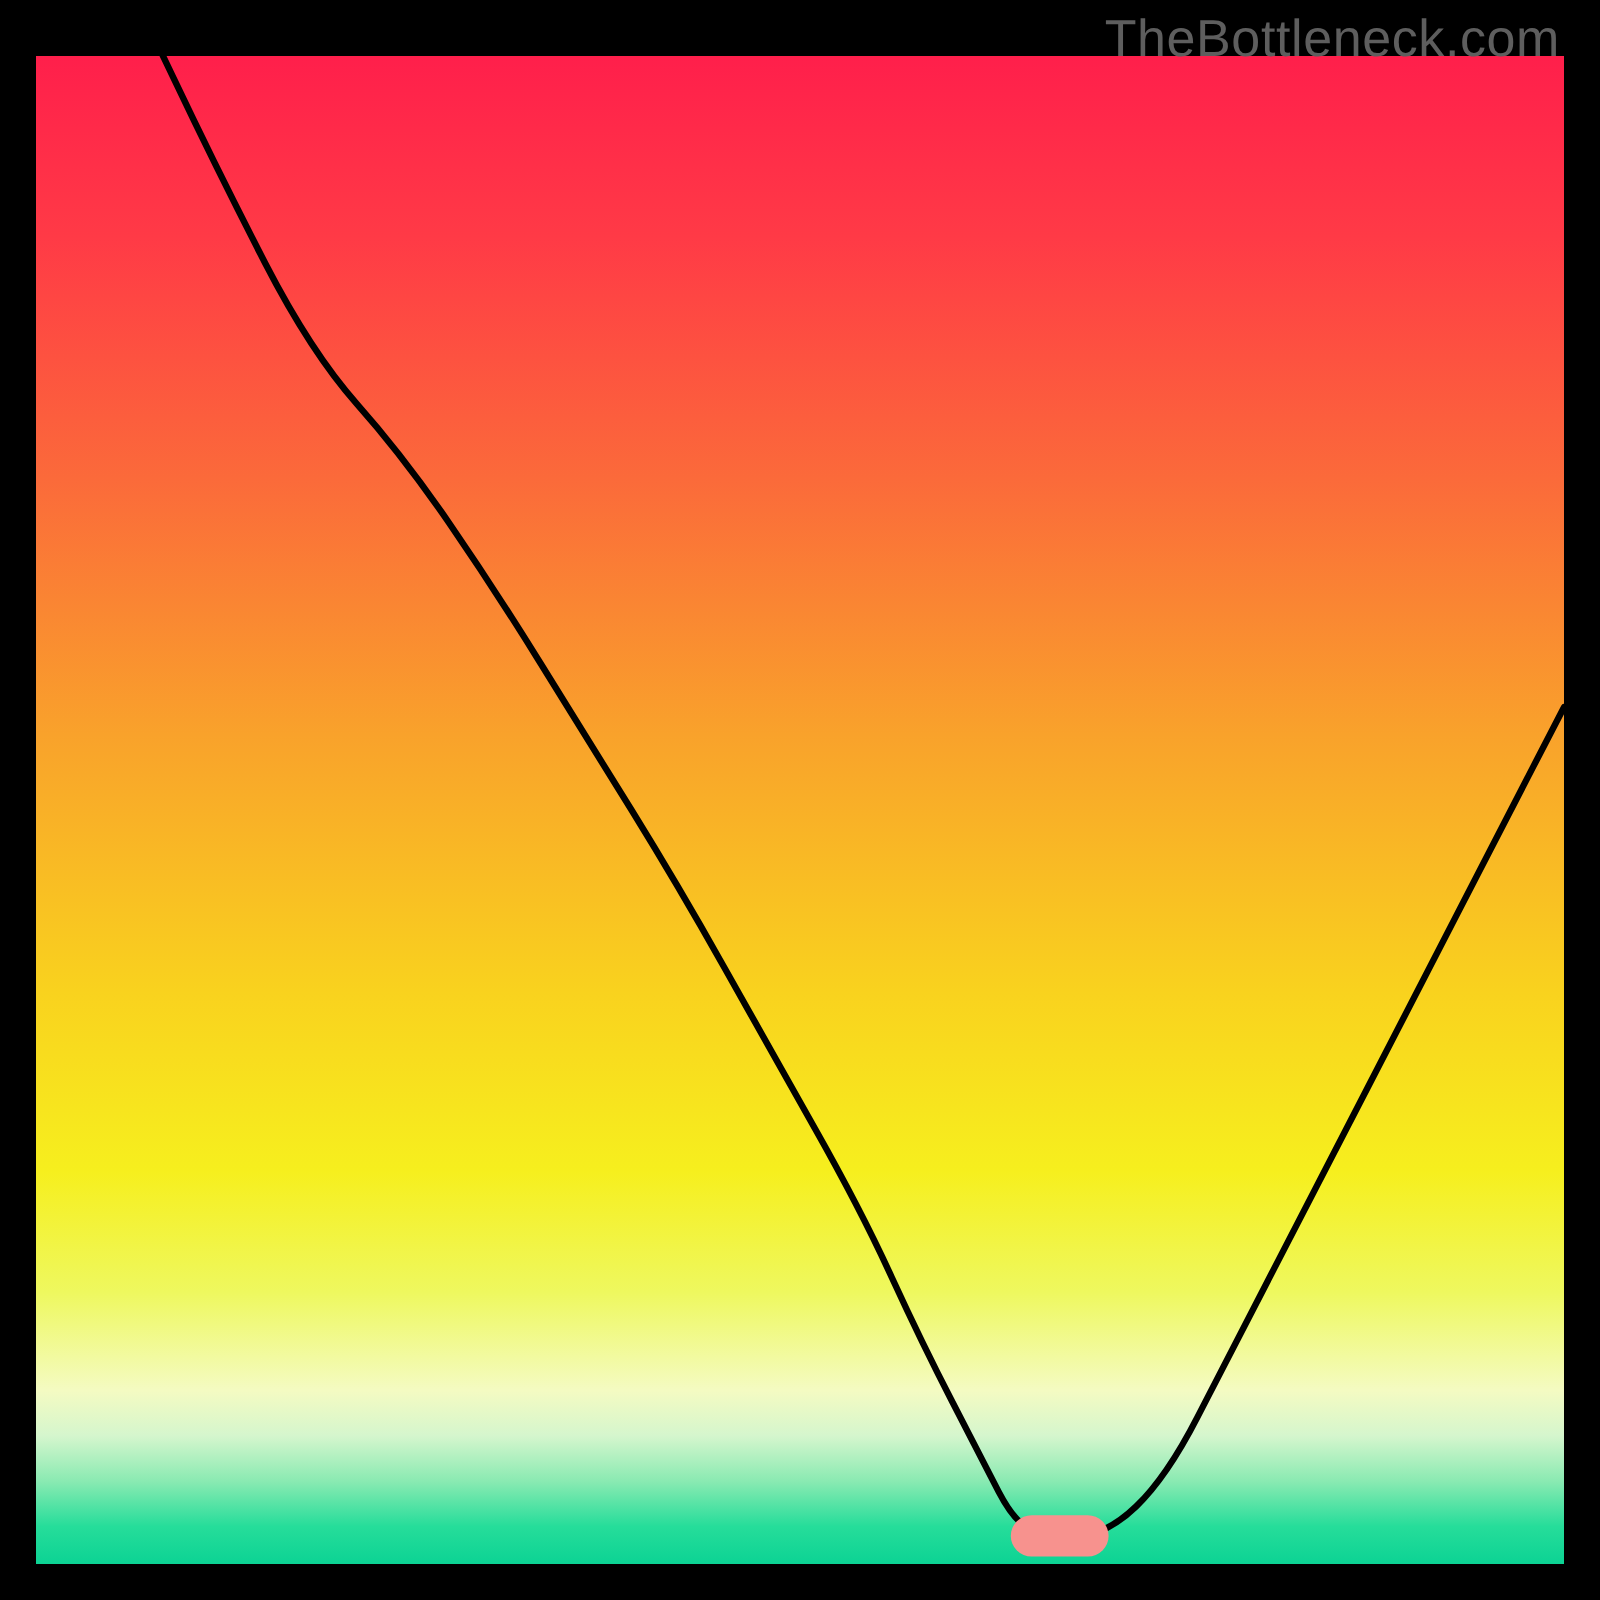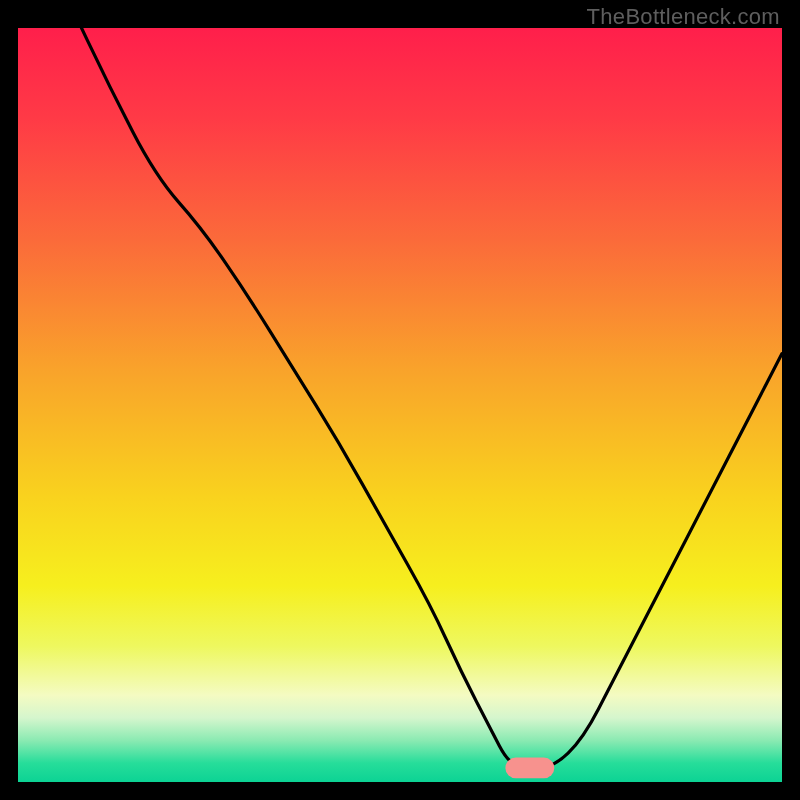--- a/index.html
+++ b/index.html
@@ -15,21 +15,21 @@
     position: relative;
     width: 800px;
     height: 800px;
     background: #000;
   }
   .watermark {
     position: absolute;
     top: 4px;
     right: 20px;
     color: #5e5e5e;
-    font-size: 22px;
+    font-size: 26px;
     font-weight: 500;
     letter-spacing: 0.3px;
     z-index: 10;
   }
   .plot-outer {
     position: absolute;
     left: 18px;
     top: 28px;
     width: 764px;
     height: 754px;

